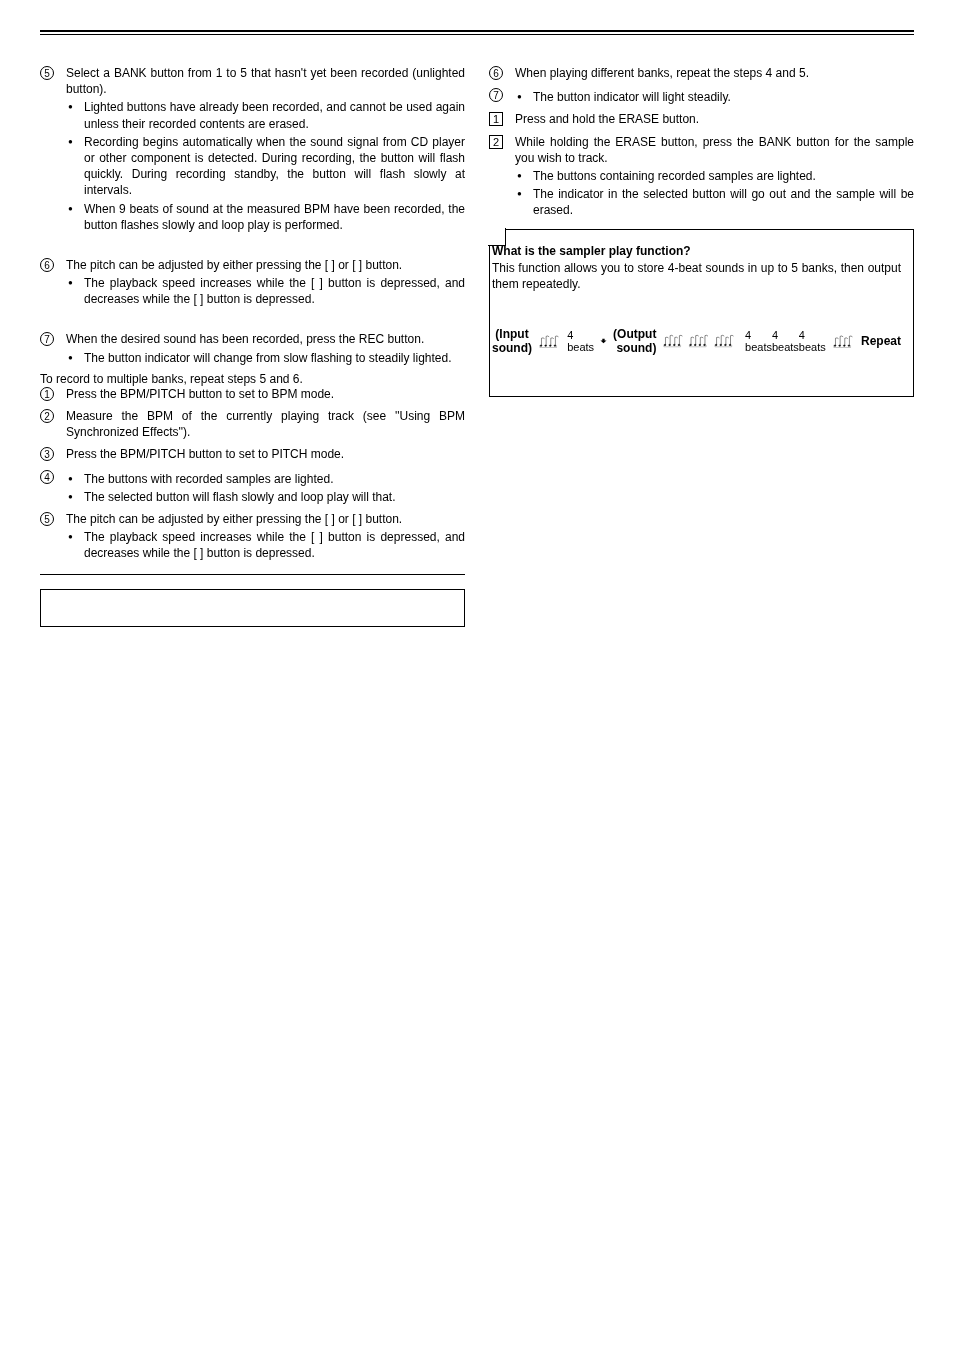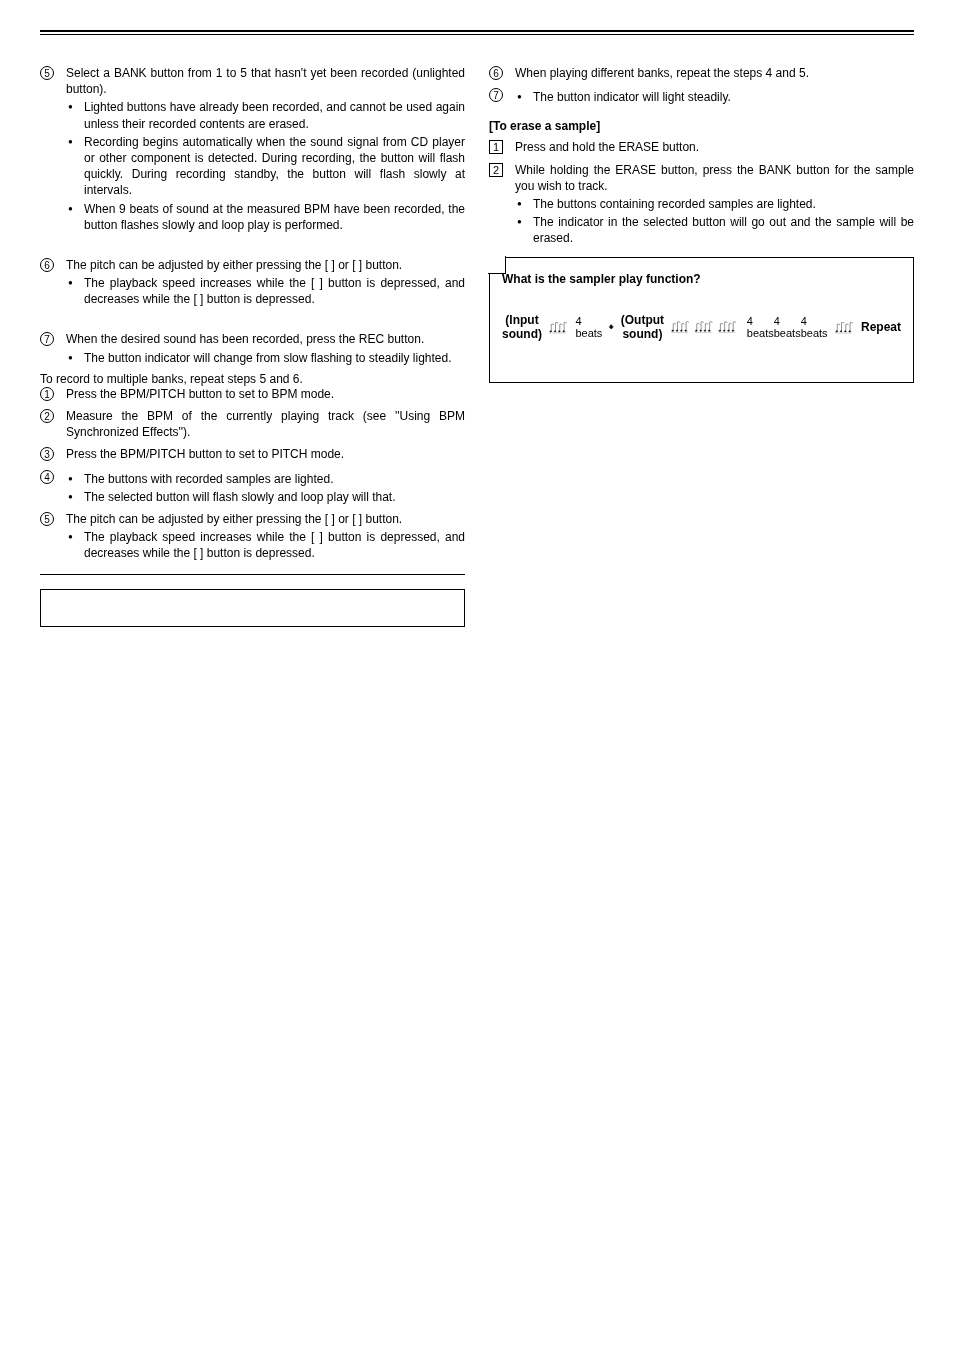--- a/index.html
+++ b/index.html
@@ -90,21 +90,21 @@
     font-size: 12px;
   }
   .note-box {
     border: 1px solid #000;
     margin-top: 14px;
     padding: 18px 12px;
   }
   .panel {
     border: 1px solid #000;
     margin-top: 10px;
-    padding: 14px 12px 14px 12px;
+    padding: 14px 12px 14px 2px;
     position: relative;
   }
   .panel-corner {
     position: absolute;
     top: -2px;
     left: -2px;
     width: 18px;
     height: 18px;
     background: #fff;
     border-right: 1px solid #000;
@@ -242,21 +242,20 @@
     <div class="step">
       <div class="step-num"><span class="circled">7</span></div>
       <div class="step-body">
         <div class="bullet-row">
           <div class="bullet-dot">●</div>
           <div class="bullet-text">The                       button indicator will light steadily.</div>
         </div>
       </div>
     </div>
 
-    <div class="section-title">[To erase a sample]</div>
 
     <div class="step">
       <div class="step-num"><span class="boxed">1</span></div>
       <div class="step-body">Press and hold the ERASE button.</div>
     </div>
     <div class="step">
       <div class="step-num"><span class="boxed">2</span></div>
       <div class="step-body">
         <div>While holding the ERASE button, press the BANK button for the sample you wish to track.</div>
         <div class="bullet-row">
@@ -266,20 +265,21 @@
         <div class="bullet-row">
           <div class="bullet-dot">●</div>
           <div class="bullet-text">The indicator in the selected                       button will go out and the sample will be erased.</div>
         </div>
       </div>
     </div>
 
     <div class="panel">
       <div class="panel-corner"></div>
       <div class="panel-heading">What is the sampler play function?</div>
+      <div class="panel-body">This function allows you to store 4-beat sounds in up to 5 banks, then output them repeatedly.</div>
 
       <div class="figure-area">
         <div style="font-weight:bold;font-size:12px;text-align:center;">(Input sound)</div>
 
         <svg class="music" width="100" height="60" viewBox="0 0 100 60">
           <g stroke="#000" stroke-width="2" fill="none">
             <path d="M15 50 L15 18 Q22 14 28 20"></path>
             <ellipse cx="13" cy="50" rx="4" ry="3" fill="#000"></ellipse>
             <path d="M35 50 L35 10 Q42 6 48 12"></path>
             <ellipse cx="33" cy="50" rx="4" ry="3" fill="#000"></ellipse>
@@ -289,21 +289,21 @@
             <ellipse cx="73" cy="50" rx="4" ry="3" fill="#000"></ellipse>
             <path d="M8 50 L8 58 L80 58 L80 50" stroke-width="1"></path>
           </g>
         </svg>
         <div style="font-size:11px;">4 beats</div>
 
         <svg width="30" height="24" viewBox="0 0 30 24">
           <polygon points="10,2 20,2 20,10 28,10 15,22 2,10 10,10" fill="#000"></polygon>
         </svg>
 
-        <div style="font-weight:bold;font-size:12px;text-align:center;">(Output sound)</div>
+        <div style="font-weight:bold;font-size:12px;text-align:right;">(Output sound)</div>
 
         <svg class="music" width="330" height="70" viewBox="0 0 330 70">
           <g stroke="#000" stroke-width="2" fill="none">
 
             <g>
               <path d="M15 52 L15 20 Q22 16 28 22"></path>
                 <ellipse cx="13" cy="52" rx="4" ry="3" fill="#000"></ellipse>
               <path d="M35 52 L35 12 Q42 8 48 14"></path>
                 <ellipse cx="33" cy="52" rx="4" ry="3" fill="#000"></ellipse>
               <path d="M55 52 L55 20 Q62 16 68 22"></path>

